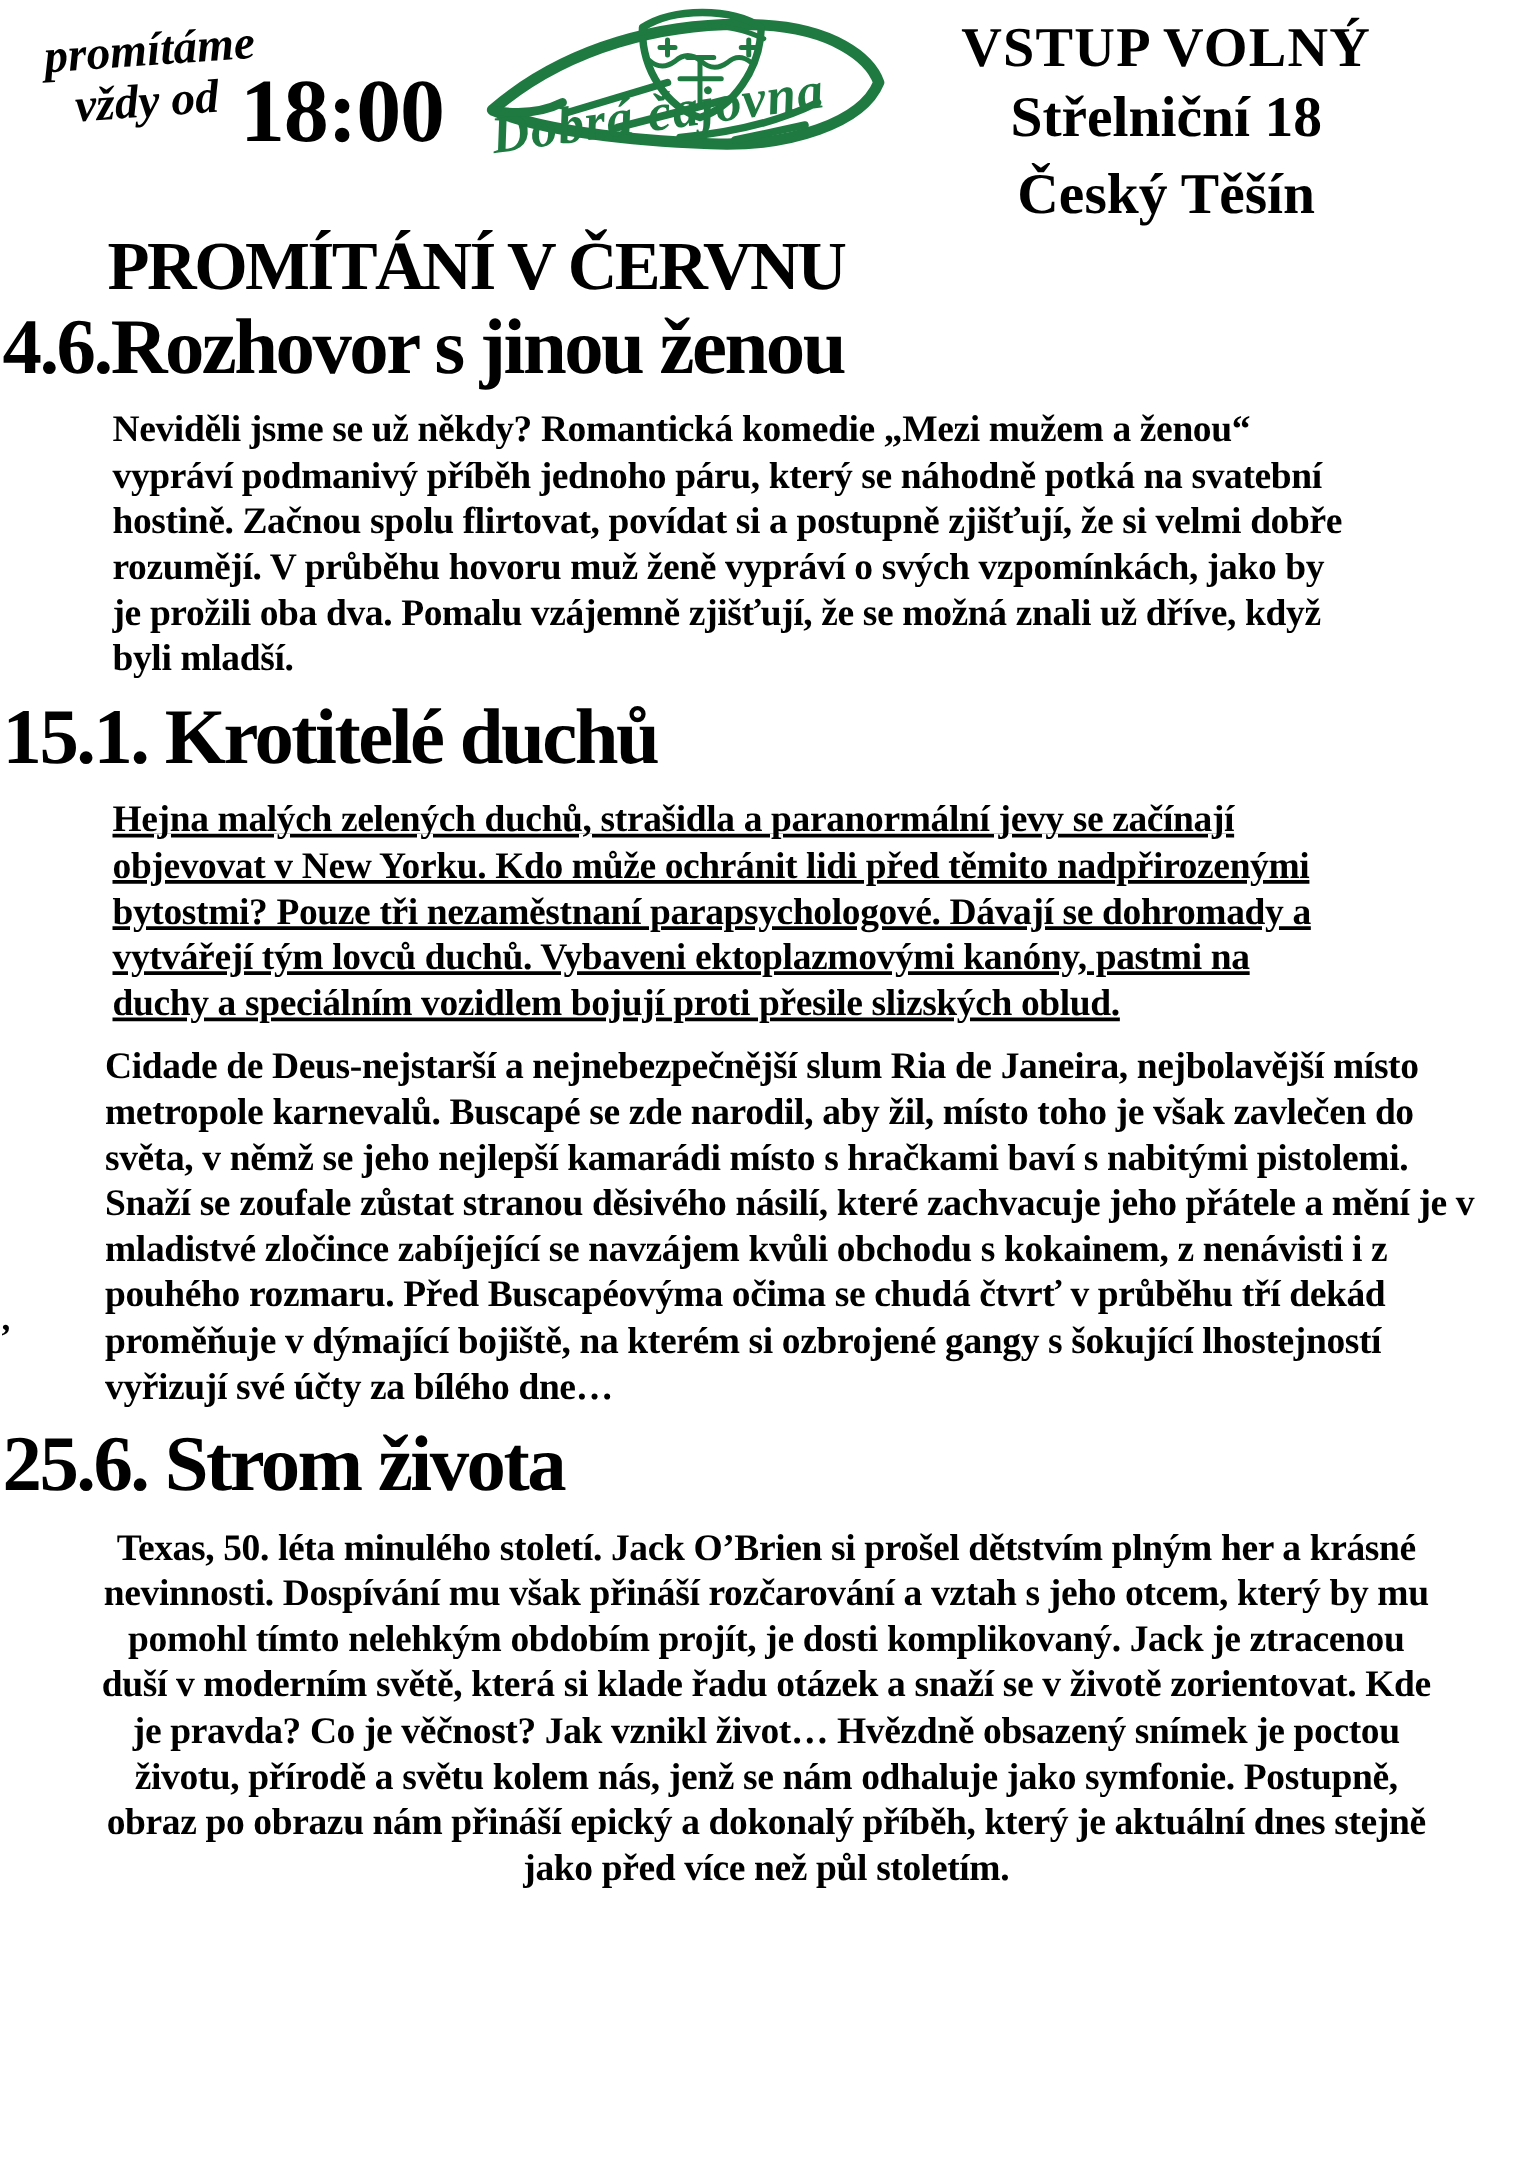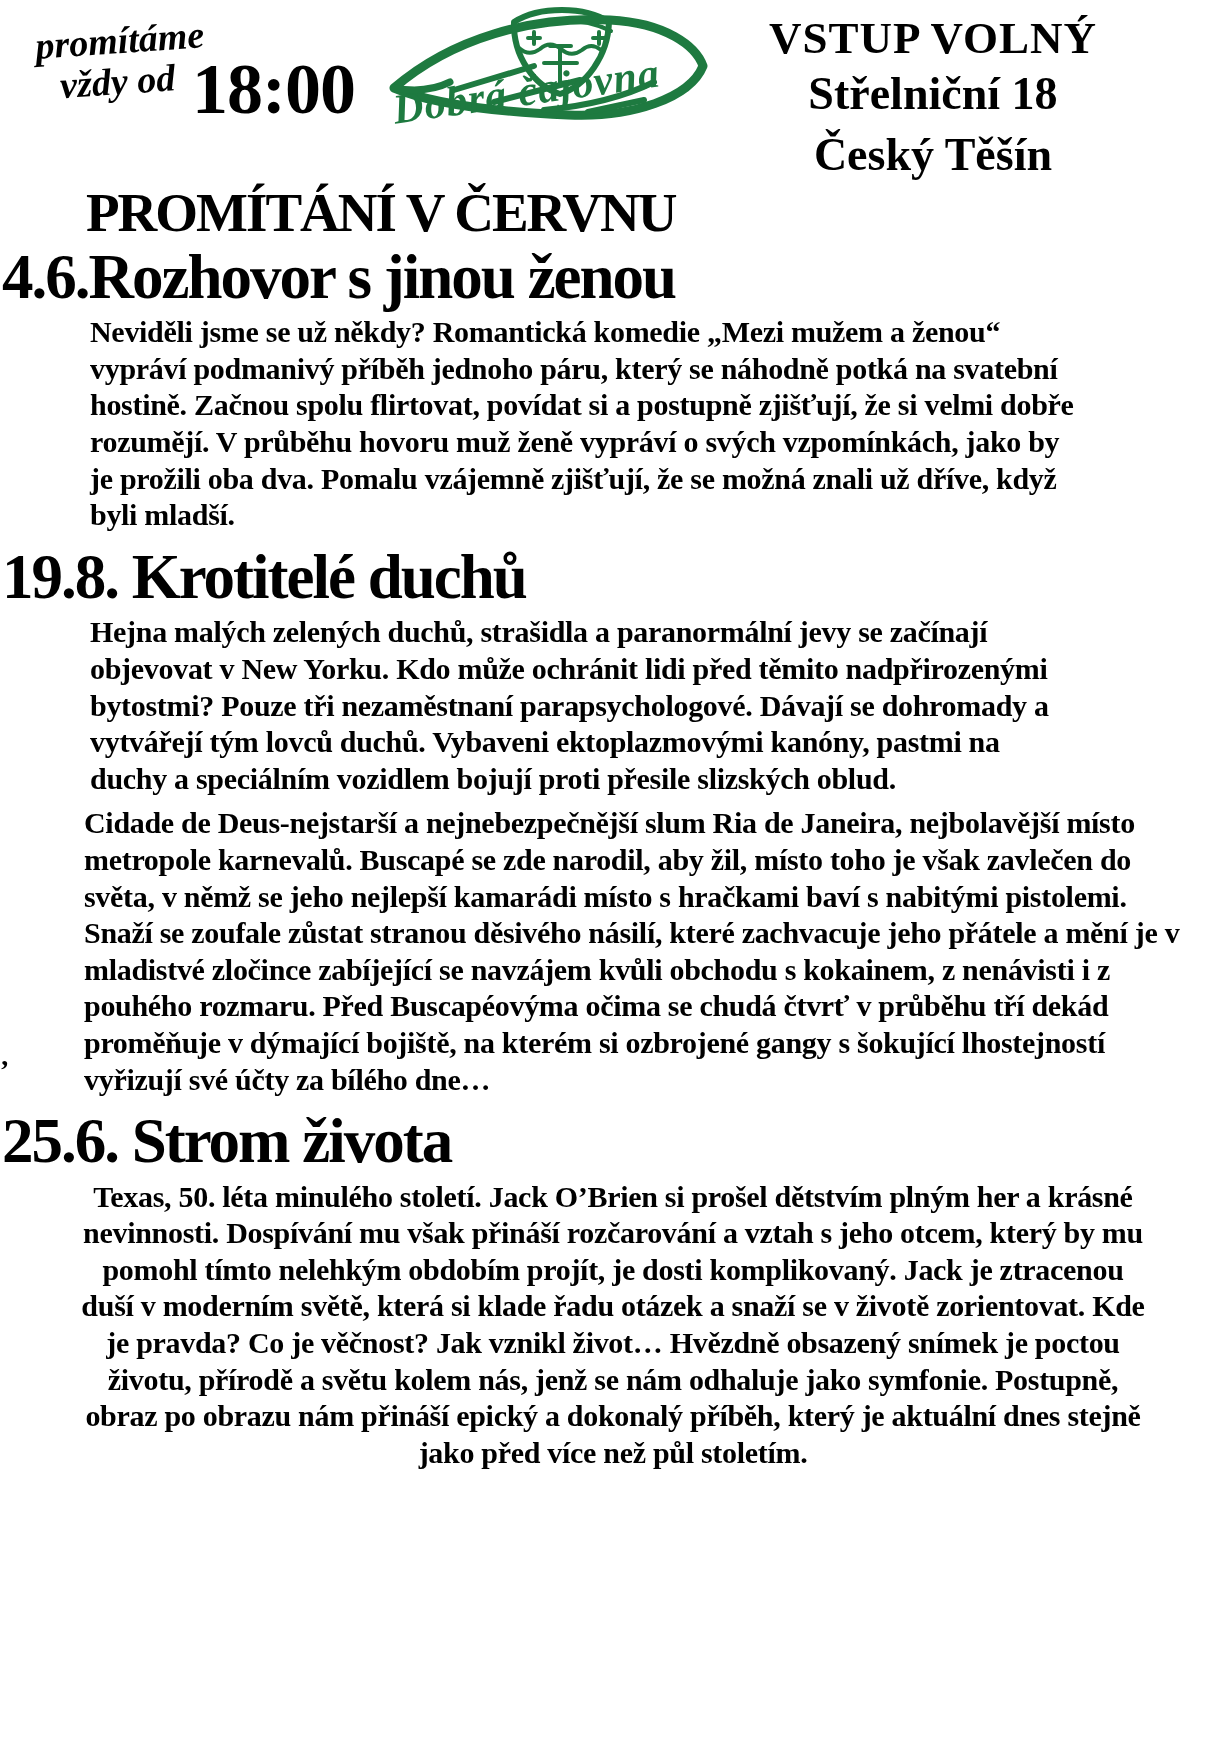--- a/index.html
+++ b/index.html
@@ -40,25 +40,25 @@
     font-weight:700;font-size:55px;line-height:1.05;letter-spacing:-2px;
     white-space:nowrap;
   }
   
   .section h2{
     margin:0 0 0 2px;
     font-weight:700;font-size:63px;line-height:1.12;letter-spacing:-2px;
     white-space:nowrap;
   }
   .section p{
-    margin:2px 20px 8px 90px;
+    margin:14px 20px 8px 90px;
     font-weight:700;font-size:30px;line-height:1.22;letter-spacing:-0.3px;
   }
   .section p.w1{max-width:985px;}
-  .section p.w2{max-width:990px;}
+  .section p.w2{max-width:990px;text-decoration:underline;}
   .section p.w3{max-width:1105px;margin-left:84px;}
   .section p.w4{max-width:1070px;margin-left:78px;text-align:center;}
   .stray-mark{position:absolute;left:0px;top:1040px;font-size:28px;font-weight:700;}
 </style>
 </head>
 <body>
 
 <div class="page">
 
   <div class="header">
@@ -101,21 +101,21 @@
   </div>
 
   <h1 class="main-title">PROMÍTÁNÍ V ČERVNU</h1>
 
   <div class="section">
     <h2>4.6.Rozhovor s jinou ženou</h2>
     <p class="w1">Neviděli jsme se už někdy? Romantická komedie „Mezi mužem a ženou“ vypráví podmanivý příběh jednoho páru, který se náhodně potká na svatební hostině. Začnou spolu flirtovat, povídat si a postupně zjišťují, že si velmi dobře rozumějí. V průběhu hovoru muž ženě vypráví o svých vzpomínkách, jako by je prožili oba dva. Pomalu vzájemně zjišťují, že se možná znali už dříve, když byli mladší.</p>
   </div>
 
   <div class="section">
-    <h2>19.8. Krotitelé duchů</h2>
+    <h2>15.1. Krotitelé duchů</h2>
     <p class="w2">Hejna malých zelených duchů, strašidla a paranormální jevy se začínají objevovat v New Yorku. Kdo může ochránit lidi před těmito nadpřirozenými bytostmi? Pouze tři nezaměstnaní parapsychologové. Dávají se dohromady a vytvářejí tým lovců duchů. Vybaveni ektoplazmovými kanóny, pastmi na duchy a speciálním vozidlem bojují proti přesile slizských oblud.</p>
   </div>
 
   <div class="section">
     <p class="w3">Cidade de Deus-nejstarší a nejnebezpečnější slum Ria de Janeira, nejbolavější místo metropole karnevalů. Buscapé se zde narodil, aby žil, místo toho je však zavlečen do světa, v němž se jeho nejlepší kamarádi místo s hračkami baví s nabitými pistolemi. Snaží se zoufale zůstat stranou děsivého násilí, které zachvacuje jeho přátele a mění je v mladistvé zločince zabíjející se navzájem kvůli obchodu s kokainem, z nenávisti i z pouhého rozmaru. Před Buscapéovýma očima se chudá čtvrť v průběhu tří dekád proměňuje v dýmající bojiště, na kterém si ozbrojené gangy s šokující lhostejností vyřizují své účty za bílého dne…</p>
   </div>
 
   <div class="section">
     <h2>25.6. Strom života</h2>
     <p class="w4">Texas, 50. léta minulého století. Jack O’Brien si prošel dětstvím plným her a krásné nevinnosti. Dospívání mu však přináší rozčarování a vztah s jeho otcem, který by mu pomohl tímto nelehkým obdobím projít, je dosti komplikovaný. Jack je ztracenou duší v moderním světě, která si klade řadu otázek a snaží se v životě zorientovat. Kde je pravda? Co je věčnost? Jak vznikl život… Hvězdně obsazený snímek je poctou životu, přírodě a světu kolem nás, jenž se nám odhaluje jako symfonie. Postupně, obraz po obrazu nám přináší epický a dokonalý příběh, který je aktuální dnes stejně jako před více než půl stoletím.</p>

